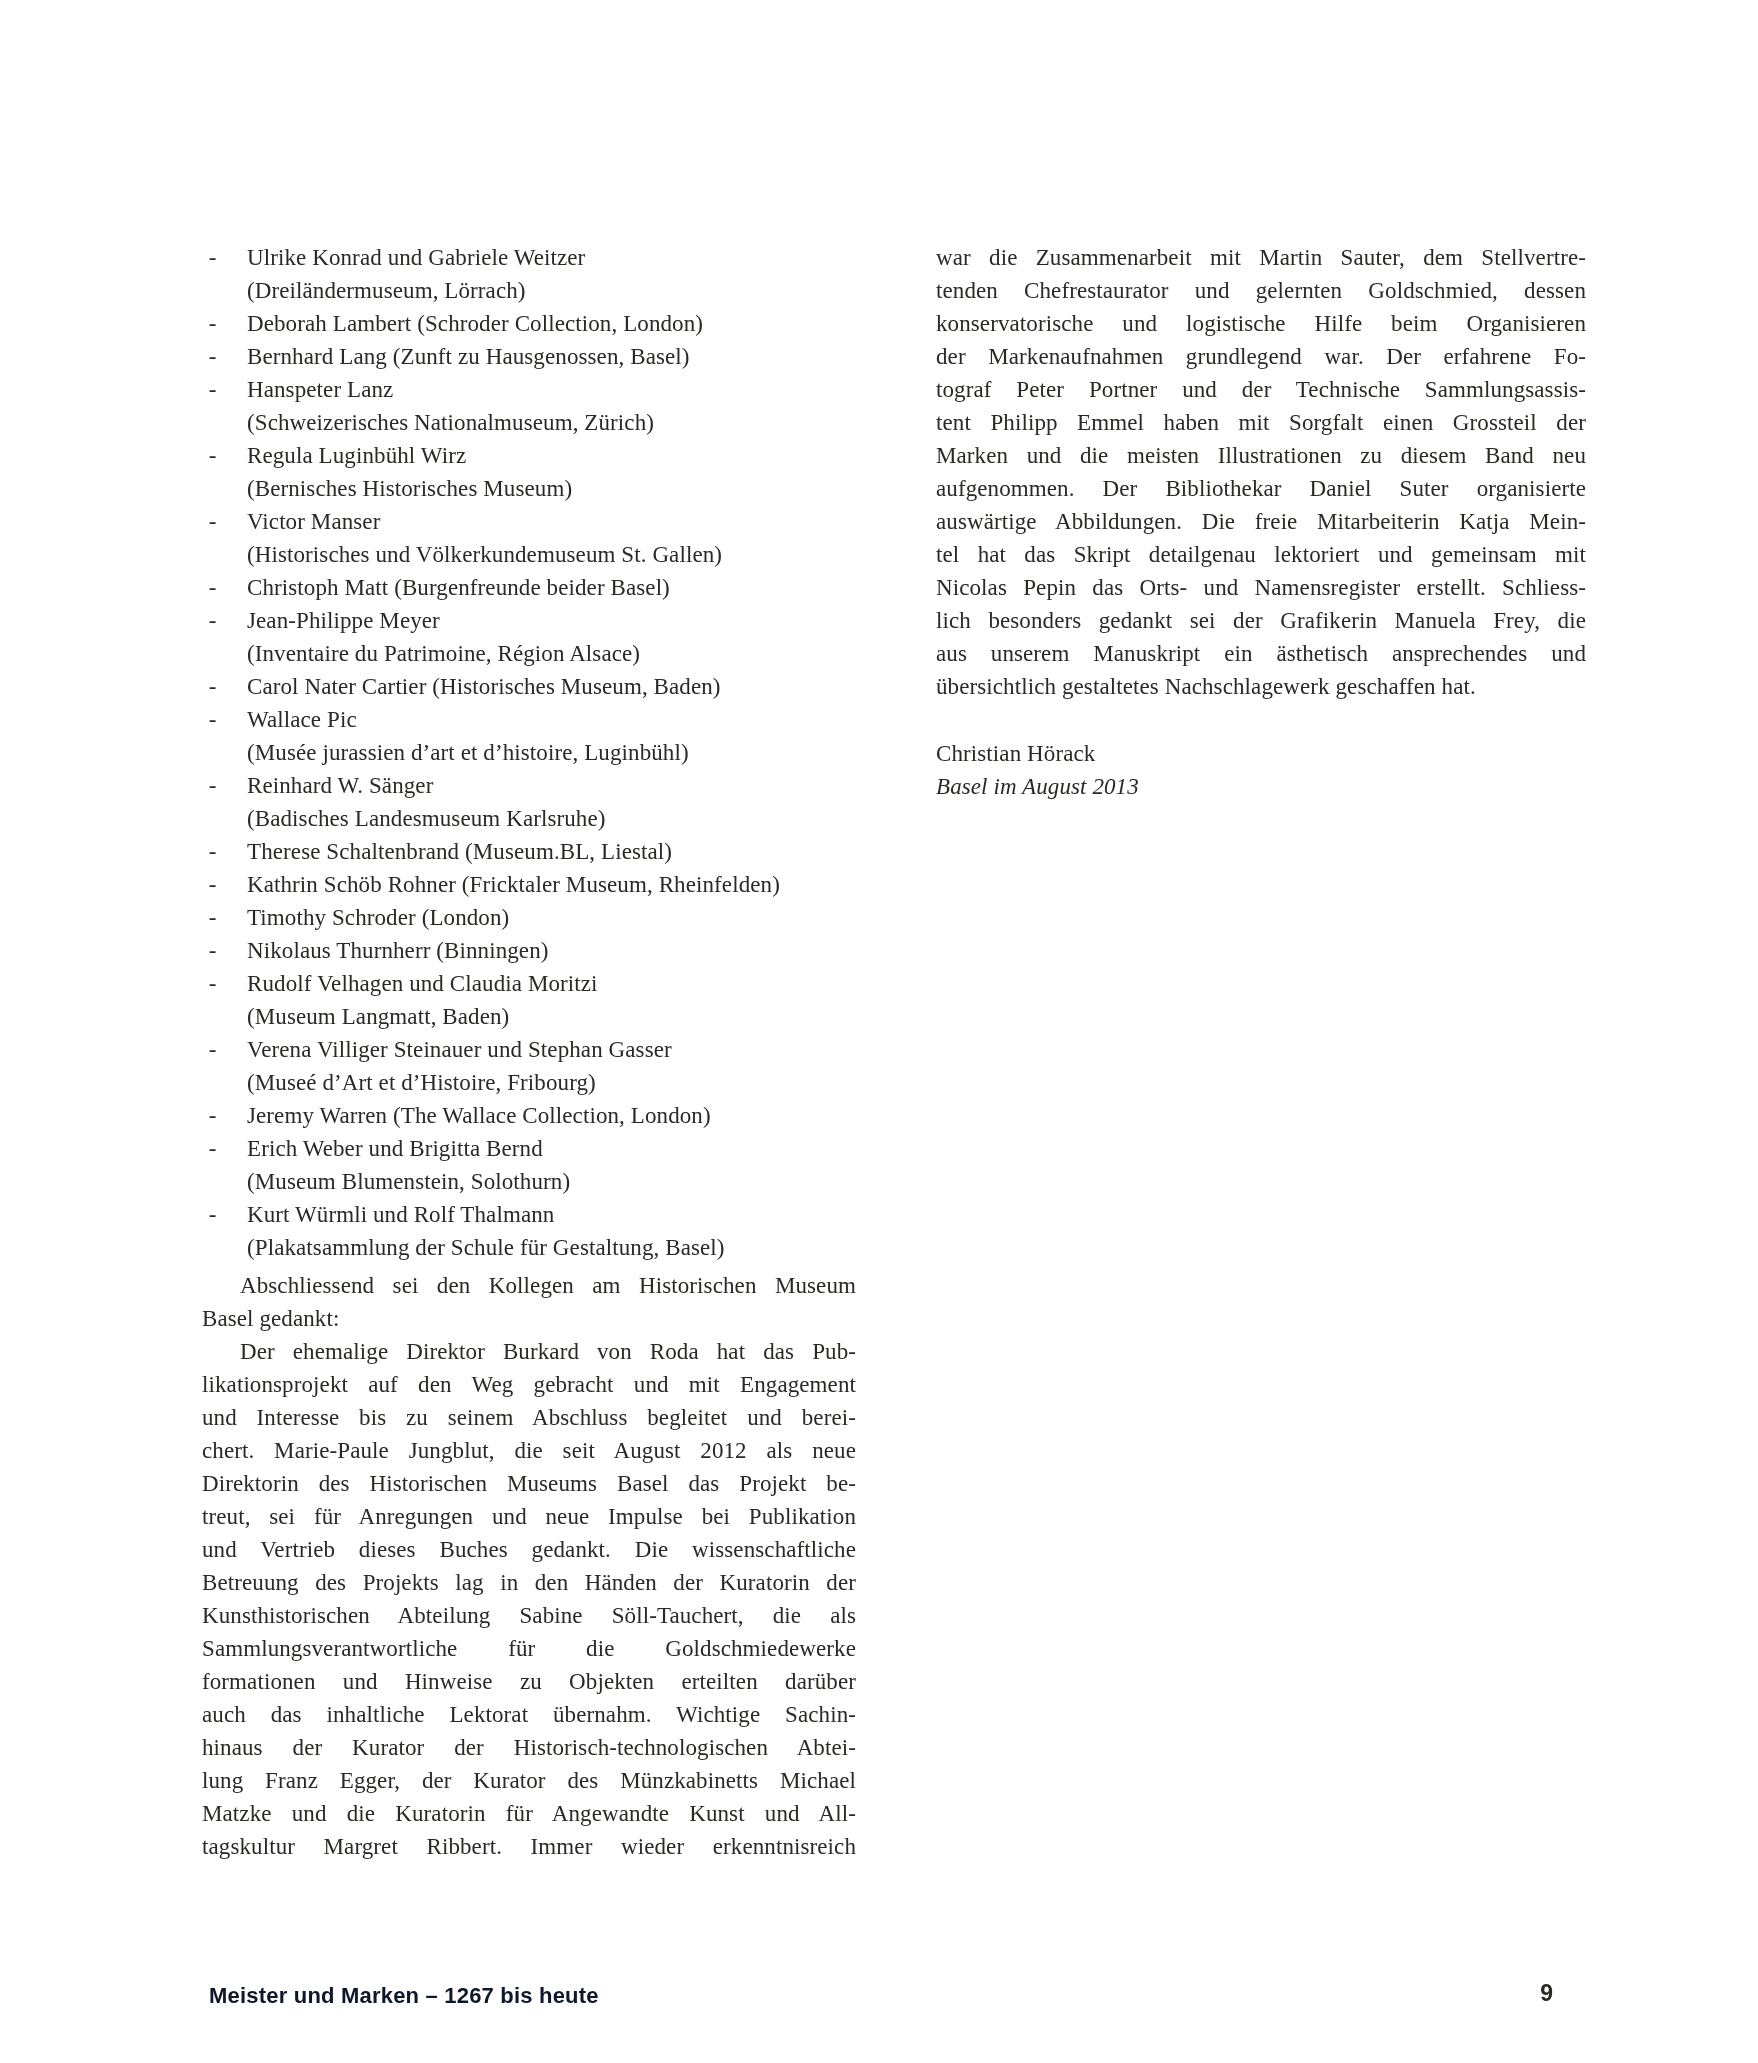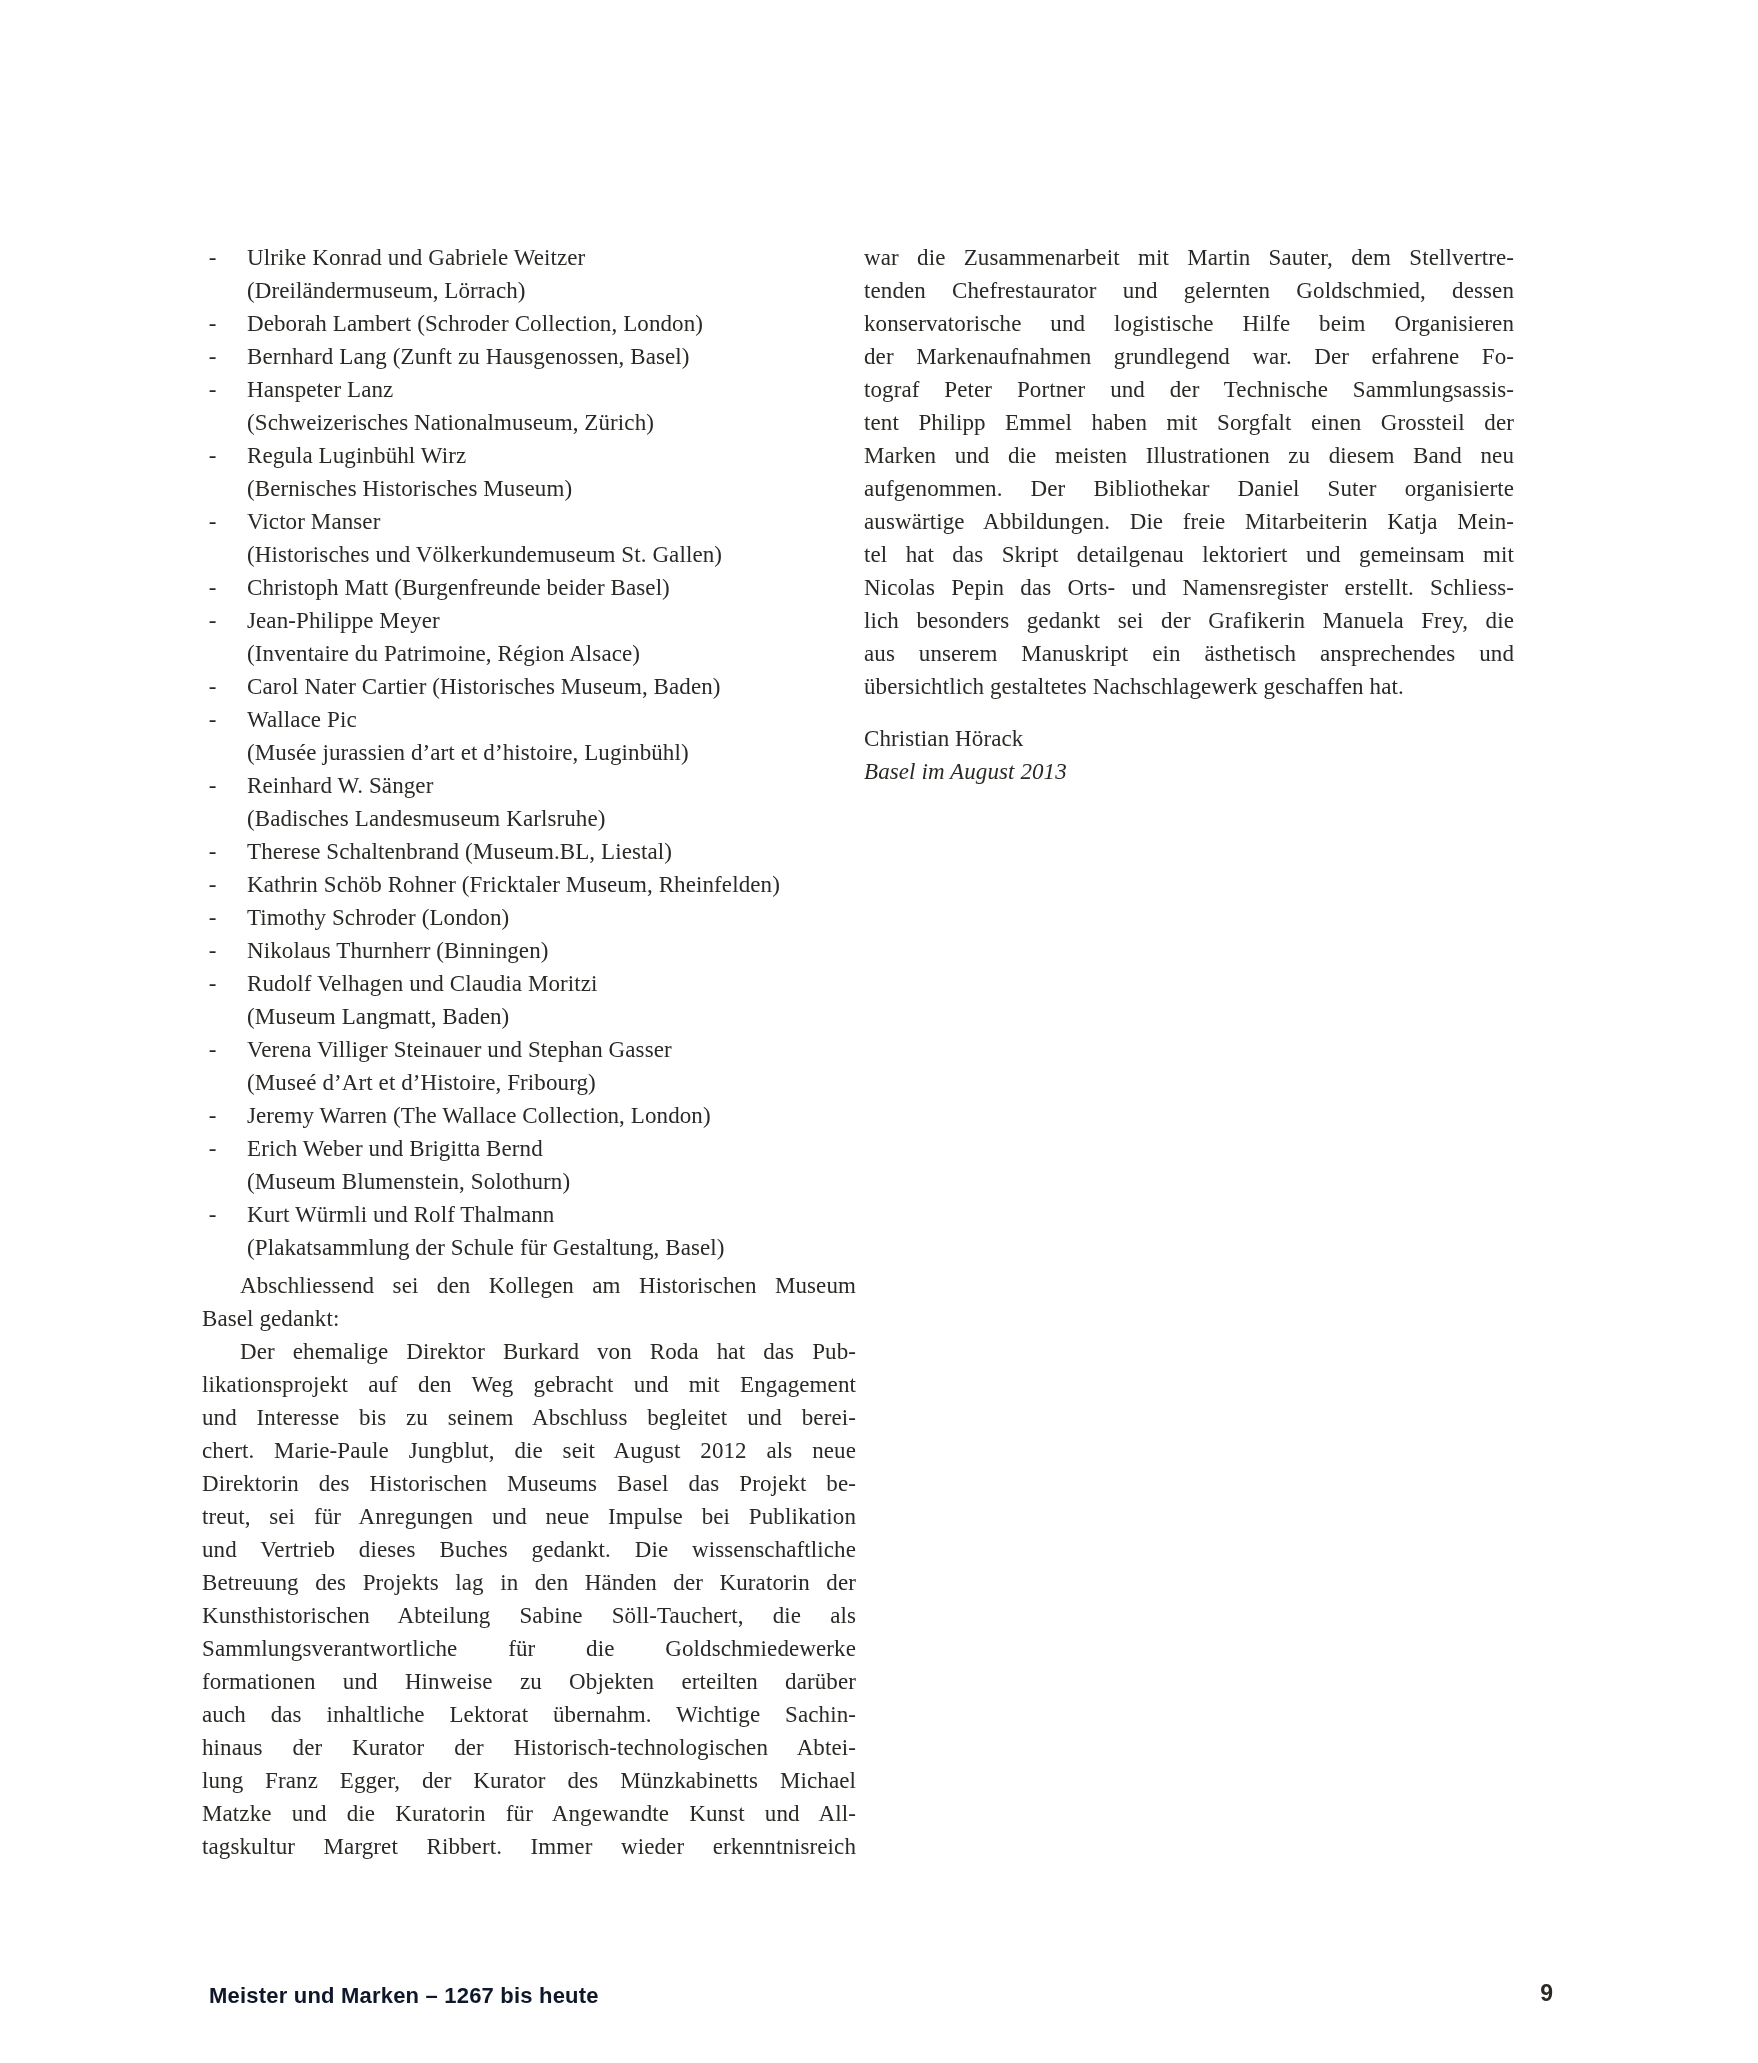--- a/index.html
+++ b/index.html
@@ -13,34 +13,34 @@
     color: #2b2926;
   }
   .col {
     position: absolute;
     top: 241px;
     font-size: 23px;
     line-height: 33px;
     letter-spacing: 0.1px;
   }
   .col-left  { left: 202px; width: 654px; }
-  .col-right { left: 864px; width: 650px; }
+  .col-right { left: 936px; width: 650px; }
 
   
   .c-item { display: flex; align-items: flex-start; }
   .c-dash { flex: 0 0 45px; width: 45px; padding-left: 6.8px; box-sizing: border-box; }
   .c-lines { flex: 1 1 auto; }
 
   
   .paras { margin-top: 5px; }
   .pline { min-height: 33px; }
   .pline.jl { text-align: justify; text-align-last: justify; }
   .pline.indent { text-indent: 38px; }
 
-  .signature { margin-top: 19px; }
+  .signature { margin-top: 34px; }
   .sig-date { font-style: italic; }
 
   .footer-title {
     position: absolute;
     left: 209px;
     top: 1982px;
     font-family: "Liberation Sans", sans-serif;
     font-weight: bold;
     font-size: 22px;
     line-height: 27px;

